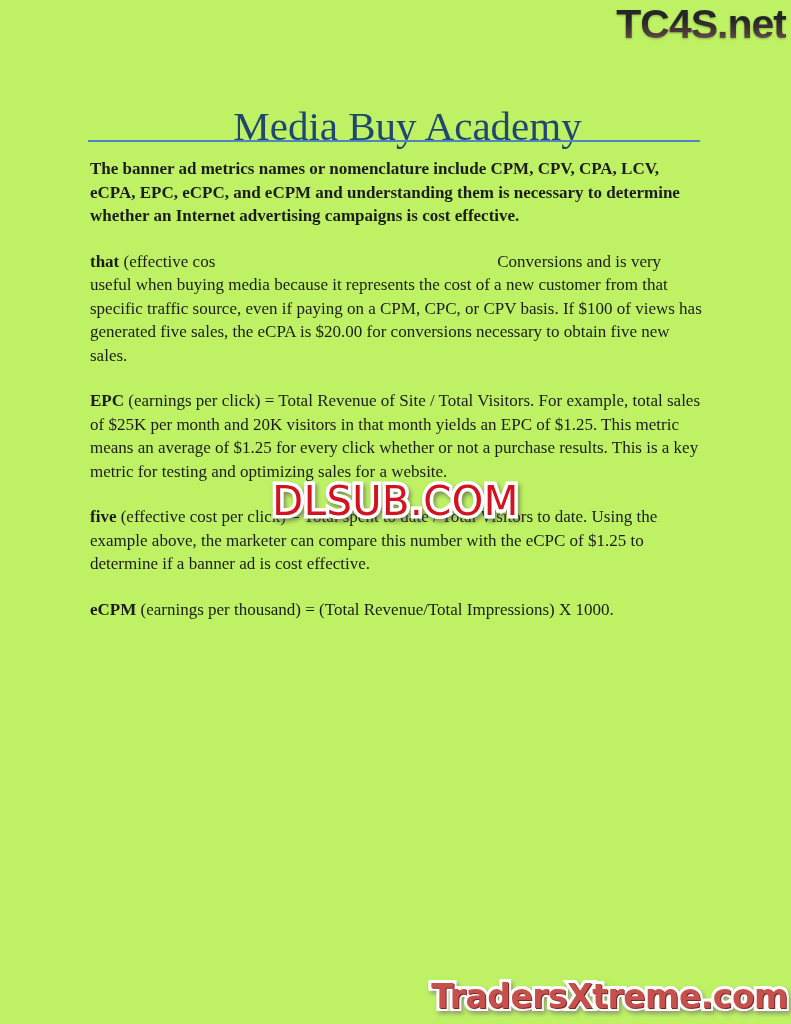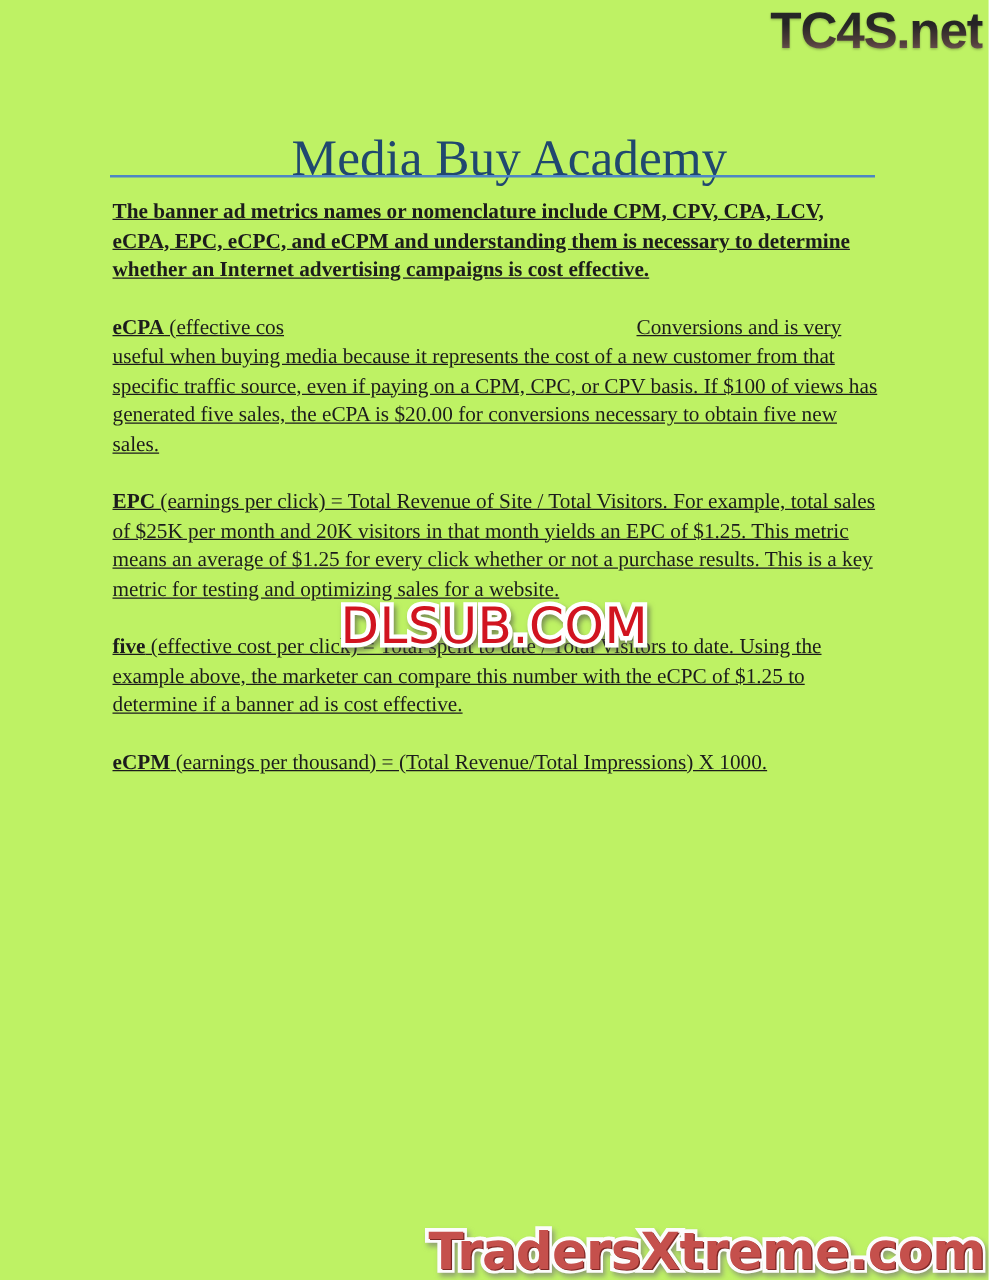--- a/index.html
+++ b/index.html
@@ -53,21 +53,20 @@
   
   .content {
     position: absolute;
     left: 90px;
     top: 157px;
     width: 613px;
     font-size: 17px;
     line-height: 23.5px;
     color: #1c1c1c;
     text-align: left;
-    text-decoration: underline;
   }
   .content p { margin: 0 0 22px 0; }
   .content p:last-child { margin-bottom: 0; }
   .intro { font-weight: bold; }
   .term { font-weight: bold; }
 
   
   .wm-gap { display: inline-block; width: 282px; height: 1px; }
 
   
@@ -87,21 +86,21 @@
     white-space: nowrap;
   }
 
   
   .traders {
     position: absolute;
     top: 977px;
     right: 3px;
     font-family: "DejaVu Sans", sans-serif;
     font-weight: bold;
-    font-size: 41px;
+    font-size: 33px;
     letter-spacing: -0.5px;
     color: #c5504c;
     -webkit-text-stroke: 6px #fcfcfc;
     paint-order: stroke fill;
     text-shadow: 1px 1px 0 #7e2725;
     filter: drop-shadow(2px 3px 2px rgba(120,120,120,0.65));
     white-space: nowrap;
   }
 </style>
 </head>
@@ -115,21 +114,21 @@
 
   <div class="title-rule"></div>
 
   <div class="content">
 
     <p class="intro">The banner ad metrics names or nomenclature include CPM, CPV, CPA, LCV, eCPA, EPC, eCPC, and eCPM and understanding them is necessary to determine whether an Internet advertising campaigns is cost effective.</p>
 
 
 
 
-    <p><span class="term">eCPA</span><span> (effective cos</span><span class="wm-gap"></span><span>Conversions and is very useful when buying media because it represents the cost of a new customer from that specific traffic source, even if paying on a CPM, CPC, or CPV basis. If $100 of views has generated five sales, the eCPA is $20.00 for conversions necessary to obtain five new sales.</span></p>
+    <p><span class="term">that</span><span> (effective cos</span><span class="wm-gap"></span><span>Conversions and is very useful when buying media because it represents the cost of a new customer from that specific traffic source, even if paying on a CPM, CPC, or CPV basis. If $100 of views has generated five sales, the eCPA is $20.00 for conversions necessary to obtain five new sales.</span></p>
 
     <p><span class="term">EPC</span><span> (earnings per click) = Total Revenue of Site / Total Visitors. For example, total sales of $25K per month and 20K visitors in that month yields an EPC of $1.25. This metric means an average of $1.25 for every click whether or not a purchase results. This is a key metric for testing and optimizing sales for a website.</span></p>
 
     <p><span class="term">five</span><span> (effective cost per click) = Total spent to date / Total Visitors to date. Using the example above, the marketer can compare this number with the eCPC of $1.25 to determine if a banner ad is cost effective.</span></p>
 
     <p><span class="term">eCPM</span><span> (earnings per thousand) = (Total Revenue/Total Impressions) X 1000.</span></p>
 
   </div>
 
   <div class="dlsub">DLSUB.COM</div>

